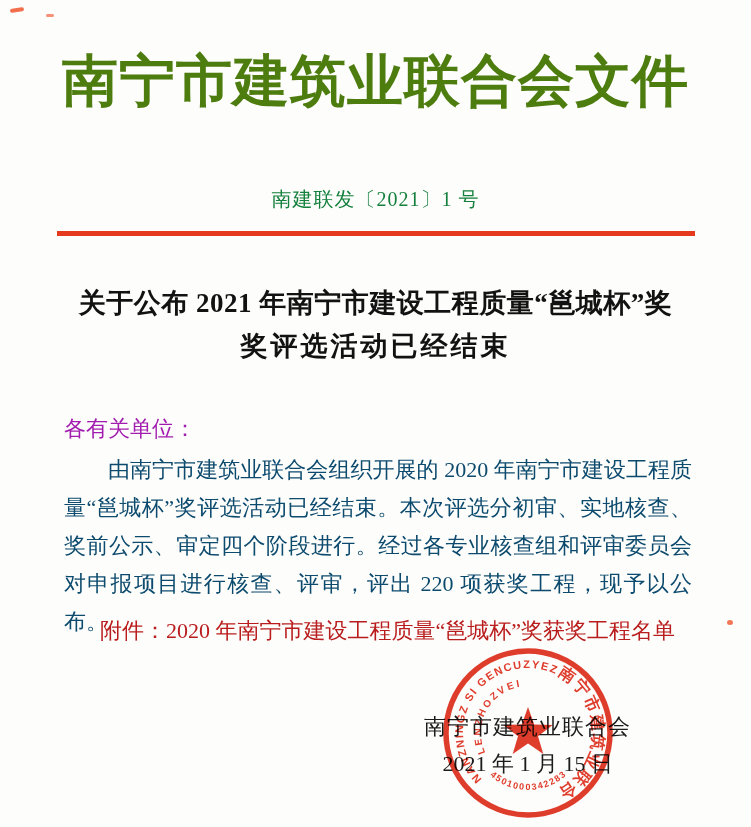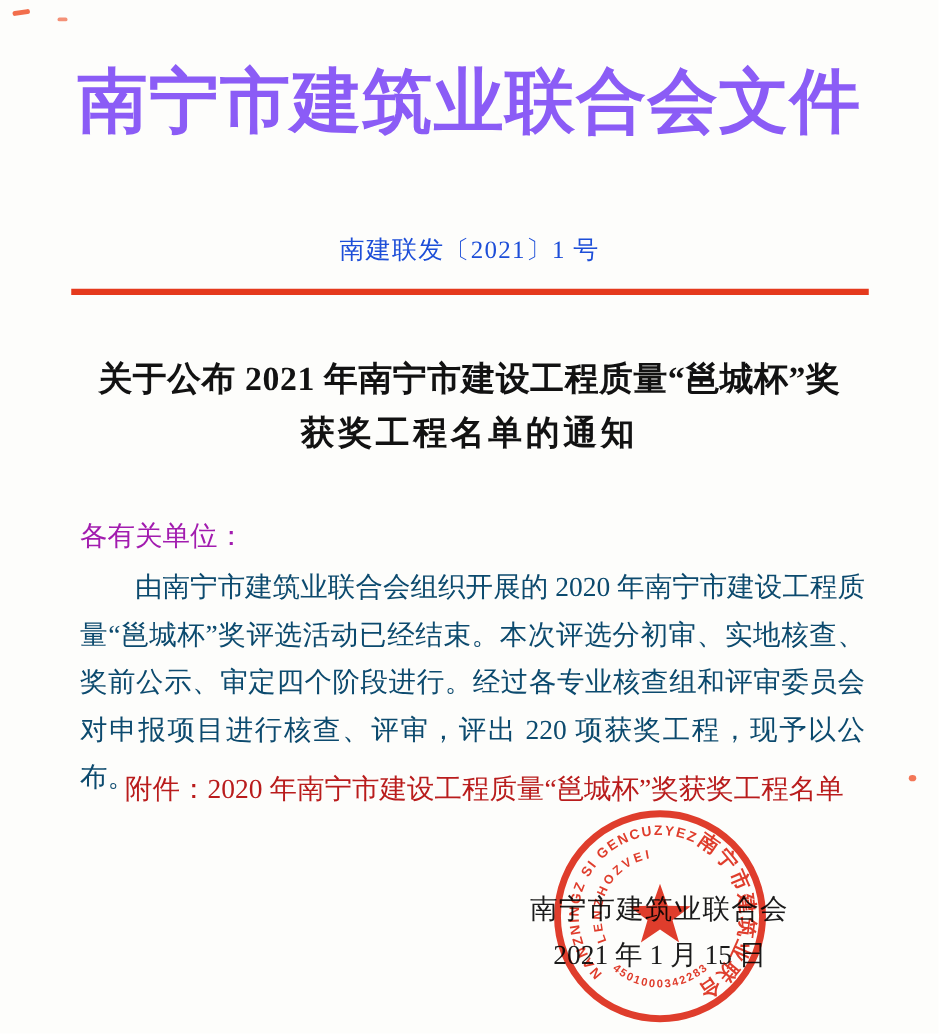--- a/index.html
+++ b/index.html
@@ -5,25 +5,25 @@
   html,body { margin:0; padding:0; background:#ffffff; }
   .page {
     position:relative; width:751px; height:827px; overflow:hidden;
     background:#fdfdfb;
     font-family:"Liberation Serif","DejaVu Serif",serif;
     color:#1b1b1b;
   }
   .org-title {
     position:absolute; top:44px; left:0; width:100%;
     text-align:center; font-size:56px; font-weight:bold;
-    color:#8b5cf6; letter-spacing:1px; white-space:nowrap;
+    color:#4d7c0f; letter-spacing:1px; white-space:nowrap;
   }
   .doc-number {
     position:absolute; top:186px; left:0; width:100%;
-    text-align:center; font-size:20px; letter-spacing:1px; color:#1d4ed8;
+    text-align:center; font-size:20px; letter-spacing:1px; color:#15803d;
   }
   .red-rule {
     position:absolute; top:231px; left:57px; width:638px; height:5px;
     background:#e53a1d;
   }
   .notice-title {
     position:absolute; left:0; width:100%; text-align:center;
     font-size:27px; font-weight:bold; color:#121212; white-space:nowrap;
   }
   .notice-title.line1 { top:285px; letter-spacing:0.5px; }
@@ -73,21 +73,21 @@
   <div class="speck s2"></div>
   <div class="speck s3"></div>
 
   <div class="org-title">南宁市建筑业联合会文件</div>
 
   <div class="doc-number">南建联发〔2021〕1 号</div>
 
   <div class="red-rule"></div>
 
   <div class="notice-title line1">关于公布 2021 年南宁市建设工程质量“邕城杯”奖</div>
-  <div class="notice-title line2">获奖工程名单的通知</div>
+  <div class="notice-title line2">奖评选活动已经结束</div>
 
   <div class="salutation">各有关单位：</div>
 
   <div class="paragraph">由南宁市建筑业联合会组织开展的 2020 年南宁市建设工程质量“邕城杯”奖评选活动已经结束。本次评选分初审、实地核查、奖前公示、审定四个阶段进行。经过各专业核查组和评审委员会对申报项目进行核查、评审，评出 220 项获奖工程，现予以公布。</div>
 
   <div class="attachment">附件：2020 年南宁市建设工程质量“邕城杯”奖获奖工程名单</div>
 
   <div class="sig-org">南宁市建筑业联合会</div>
   <div class="sig-date">2021 年 1 月 15 日</div>
 

